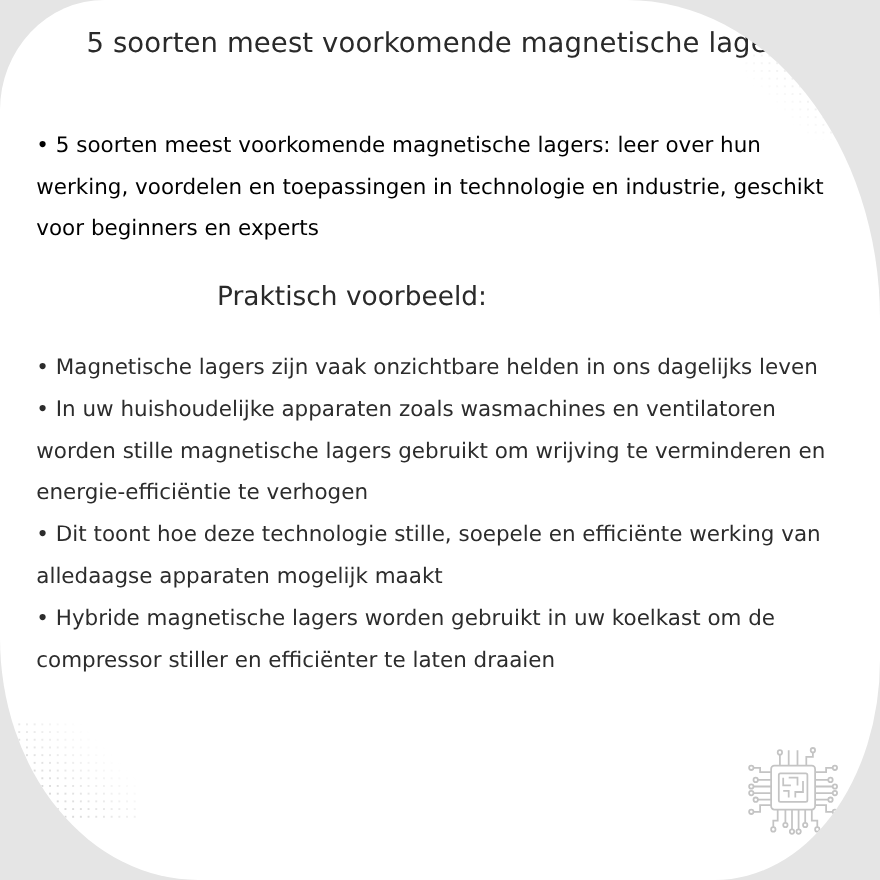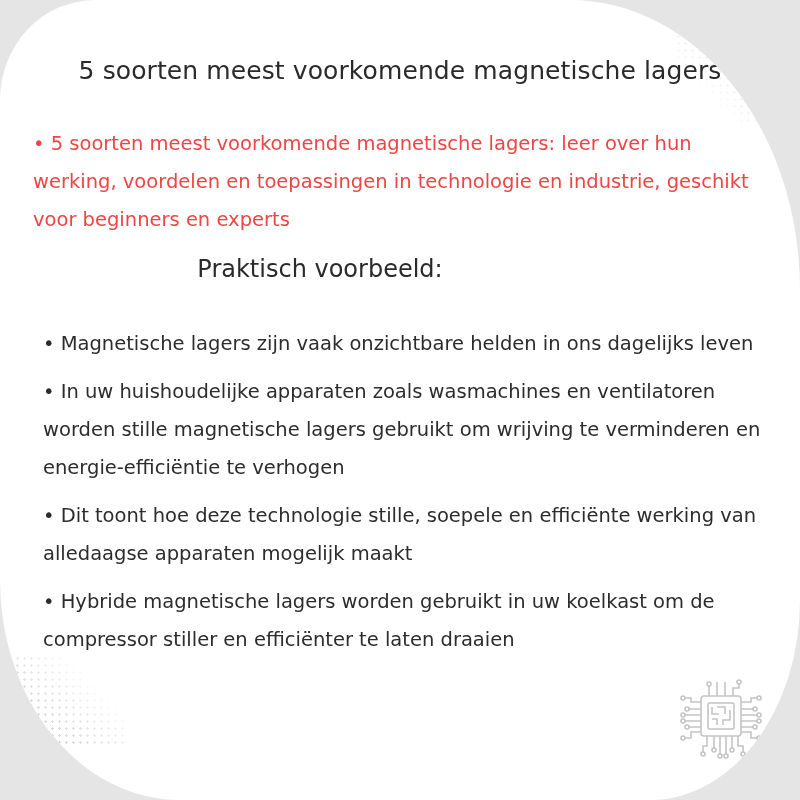--- a/index.html
+++ b/index.html
@@ -48,36 +48,35 @@
       width: 125px;
       height: 90px;
       background-image: radial-gradient(circle, #d8d8d8 1.1px, transparent 1.3px);
       background-size: 7px 7px;
       -webkit-mask-image: linear-gradient(45deg, #000 30%, transparent 75%);
       mask-image: linear-gradient(45deg, #000 30%, transparent 75%);
     }
     .title {
       position: absolute;
       left: 0;
-      top: 56px;
+      top: 24px;
       width: 800px;
       text-align: center;
       font-size: 25px;
       color: #2a2a2a;
       letter-spacing: 0.1px;
     }
     .intro {
       position: absolute;
       left: 33px;
       top: 113px;
       width: 740px;
       font-size: 19.5px;
       line-height: 38px;
-      color: #ef4444;
-      margin-top: 12px;
+      color: #000000;
     }
     .section-heading {
       position: absolute;
       left: 0;
       top: 255px;
       width: 640px;
       text-align: center;
       font-size: 24px;
       color: #2a2a2a;
     }
@@ -87,21 +86,21 @@
       top: 315px;
       width: 740px;
       margin: 0;
       padding: 0;
       list-style: none;
       font-size: 19.5px;
       line-height: 38px;
       color: #2c2c2c;
     }
     .bullets li {
-      margin: 10px;
+      margin: 0;
       padding: 0;
     }
     .chip {
       position: absolute;
       left: 673px;
       top: 678px;
       width: 95px;
       height: 86px;
     }
     .footer {

